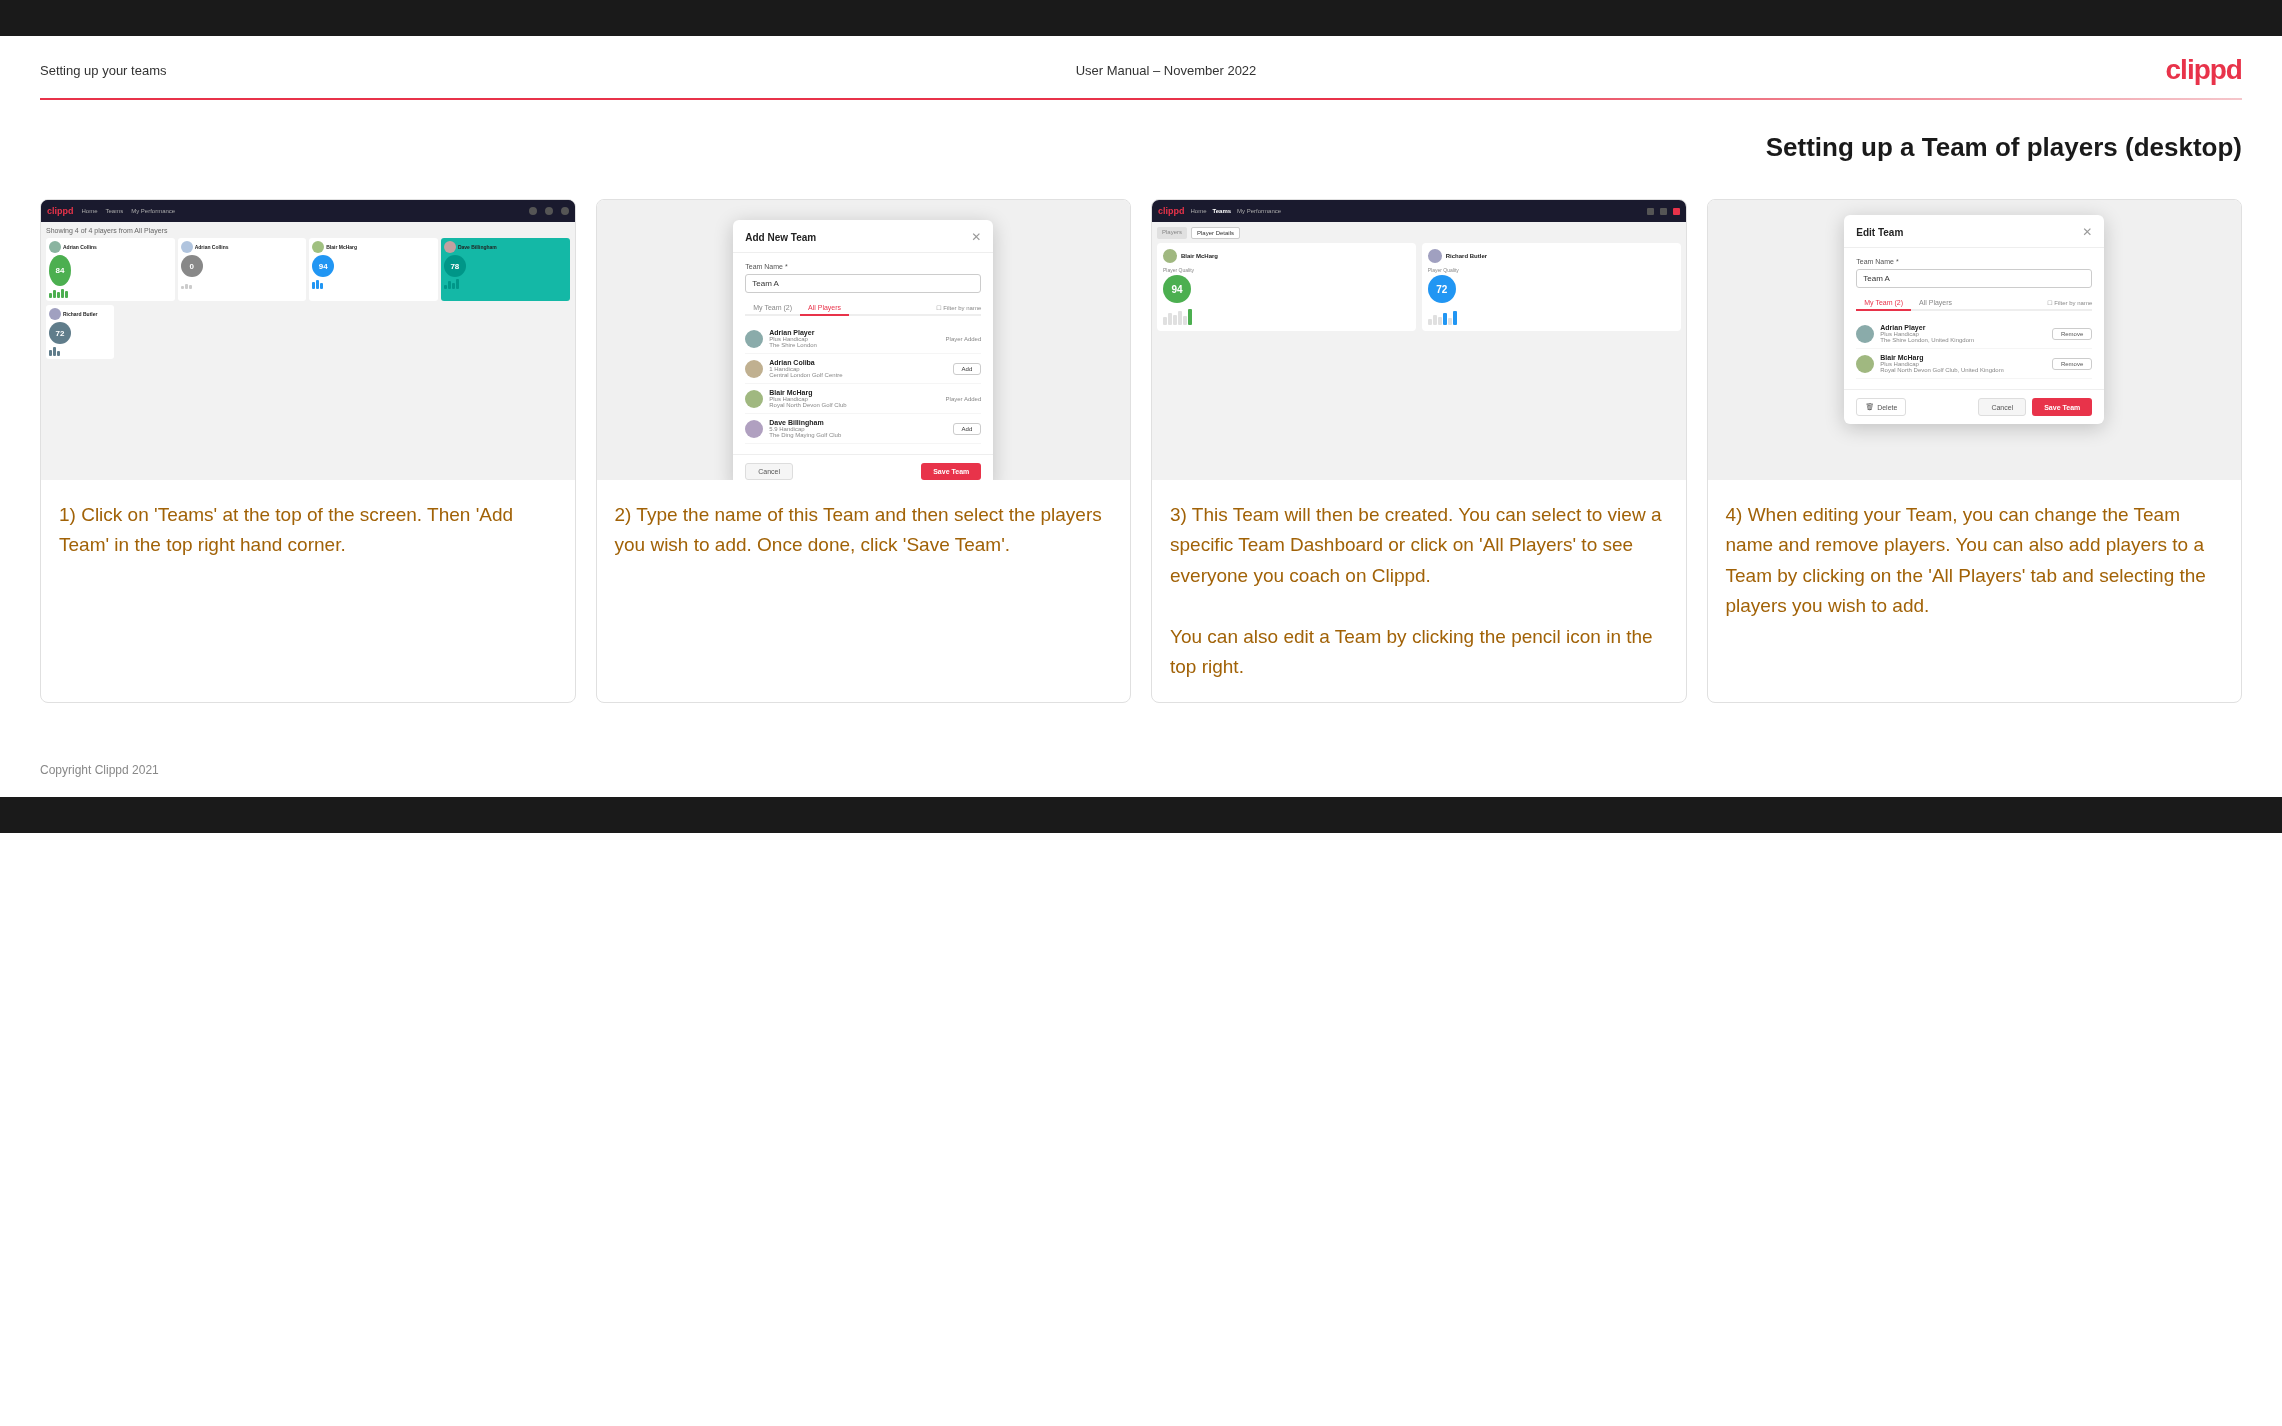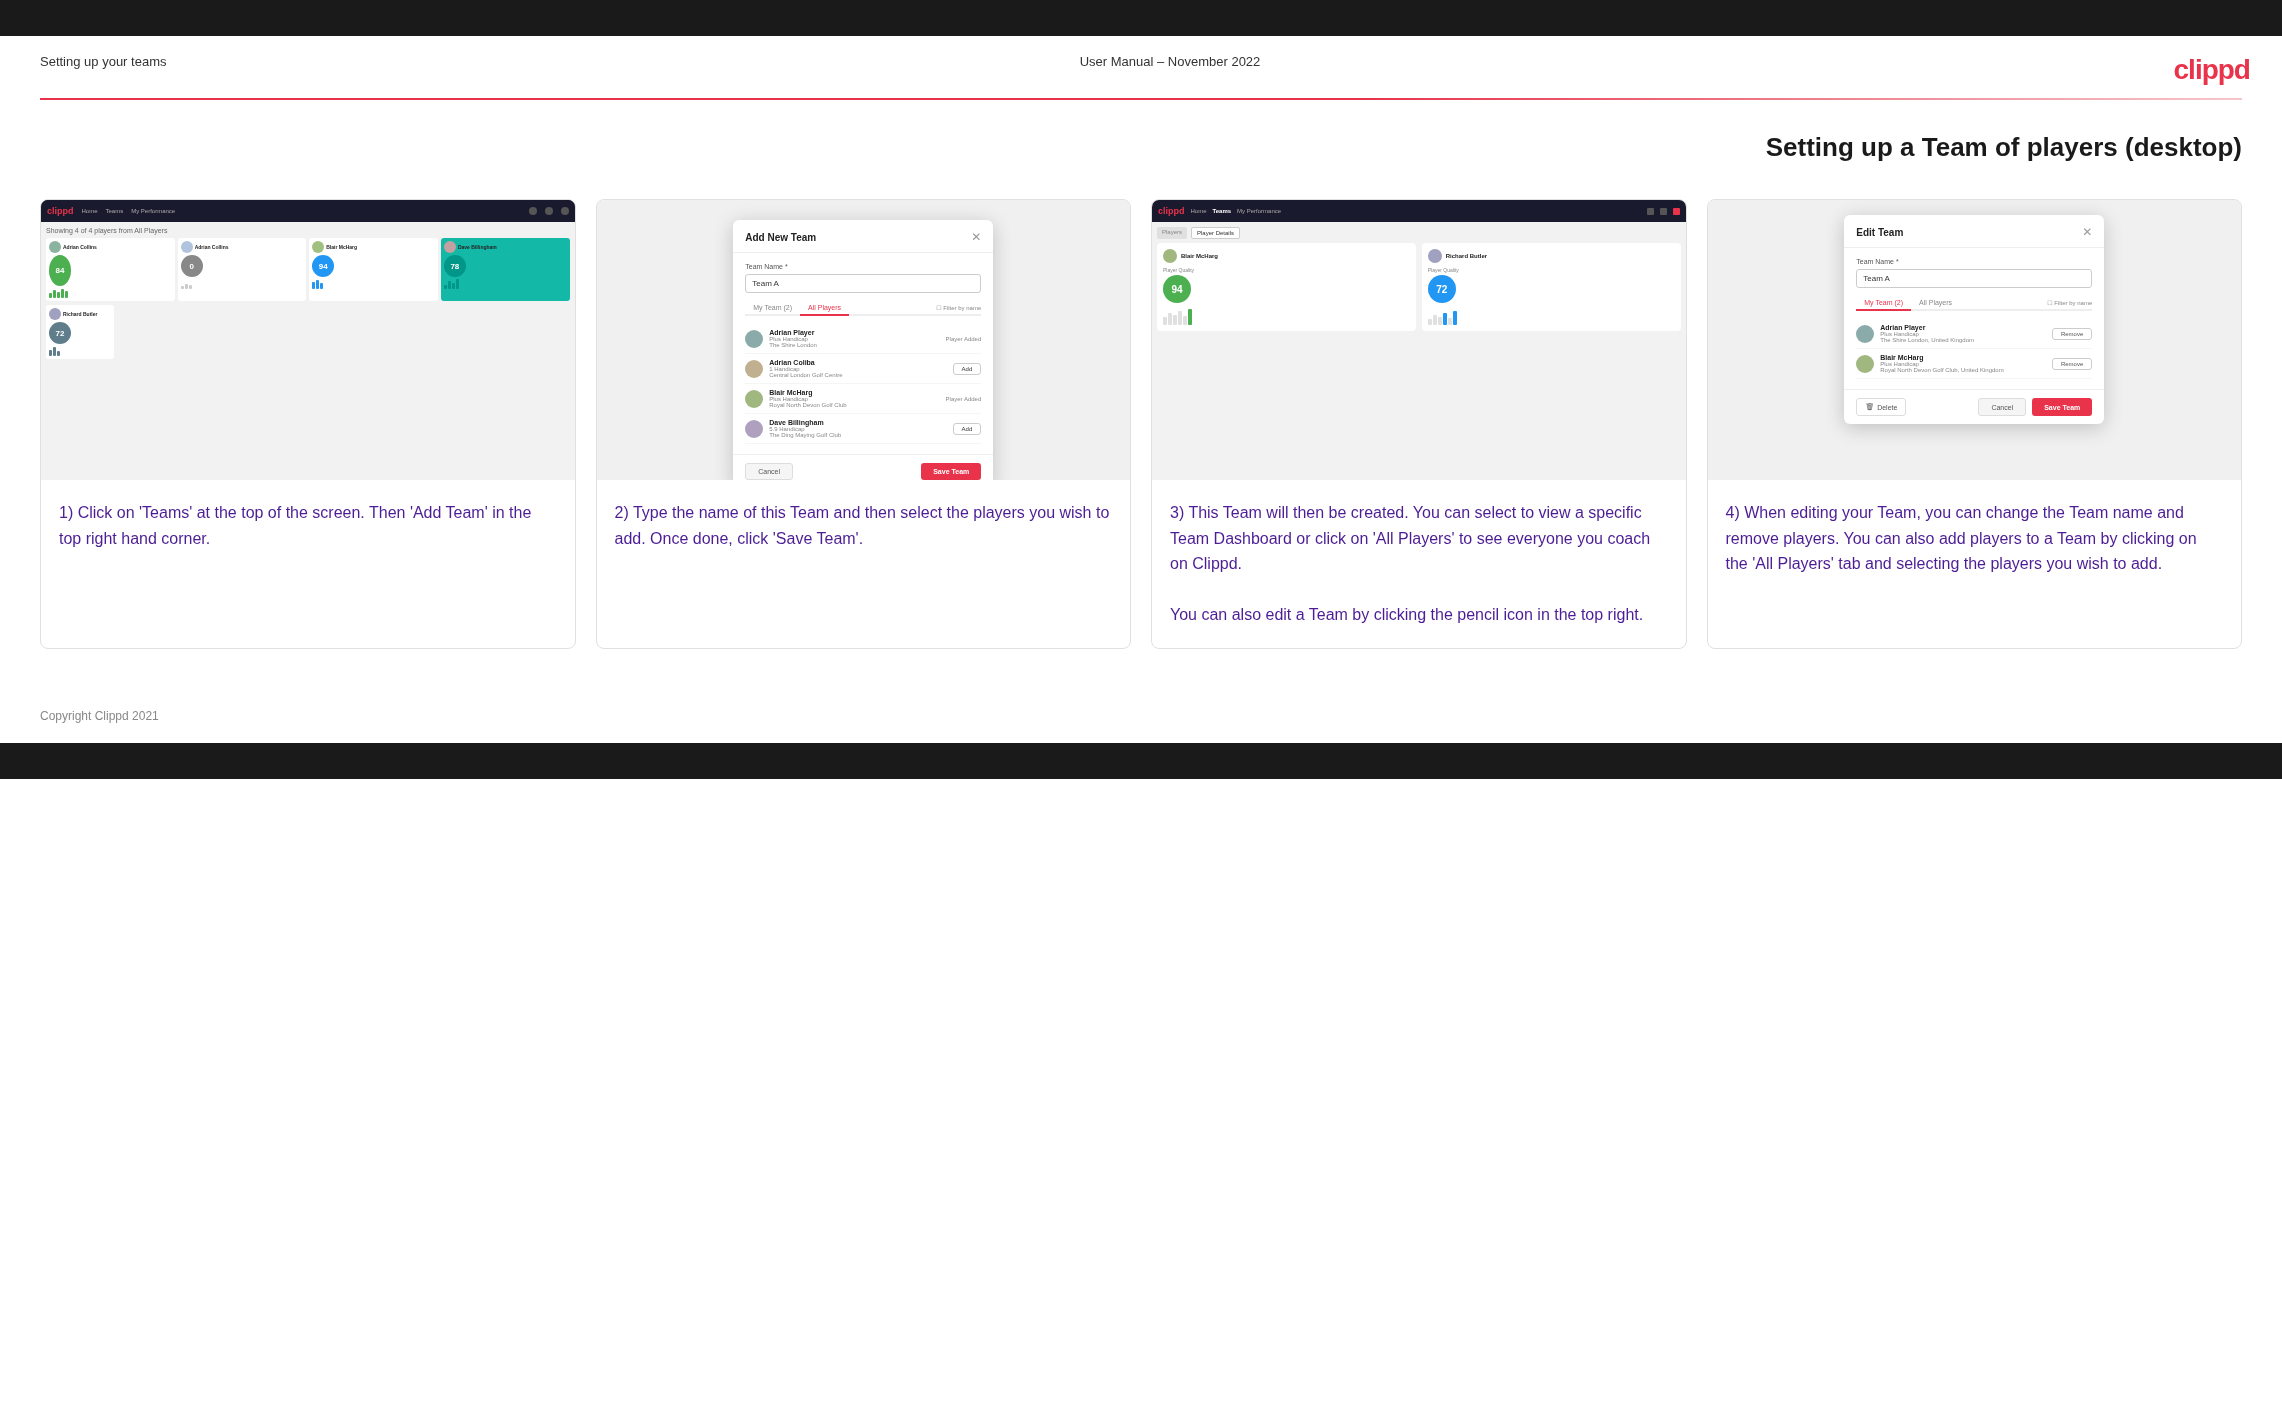--- a/index.html
+++ b/index.html
@@ -13,23 +13,23 @@
     
     .top-bar {
       background: #1a1a1a;
       height: 36px;
       width: 100%;
     }
 
     
     .header {
       display: flex;
-      align-items: flex-start;
+      align-items: center;
       justify-content: space-between;
-      padding: 18px 32px 12px 40px;
+      padding: 18px 40px 12px 40px;
     }
     .header-left {
       font-size: 13px;
       color: #333;
     }
     .header-center {
       font-size: 13px;
       color: #333;
     }
     .header-right .logo {
@@ -85,22 +85,22 @@
       height: 280px;
       overflow: hidden;
       position: relative;
       display: flex;
       align-items: flex-start;
       justify-content: center;
     }
 
     .card-text {
       padding: 20px 18px;
-      font-size: 16px;
-      color: #4c1d95;
+      font-size: 19px;
+      color: #a16207;
       line-height: 1.6;
     }
 
     
     .footer {
       padding: 20px 40px;
       font-size: 12px;
       color: #888;
     }
 

